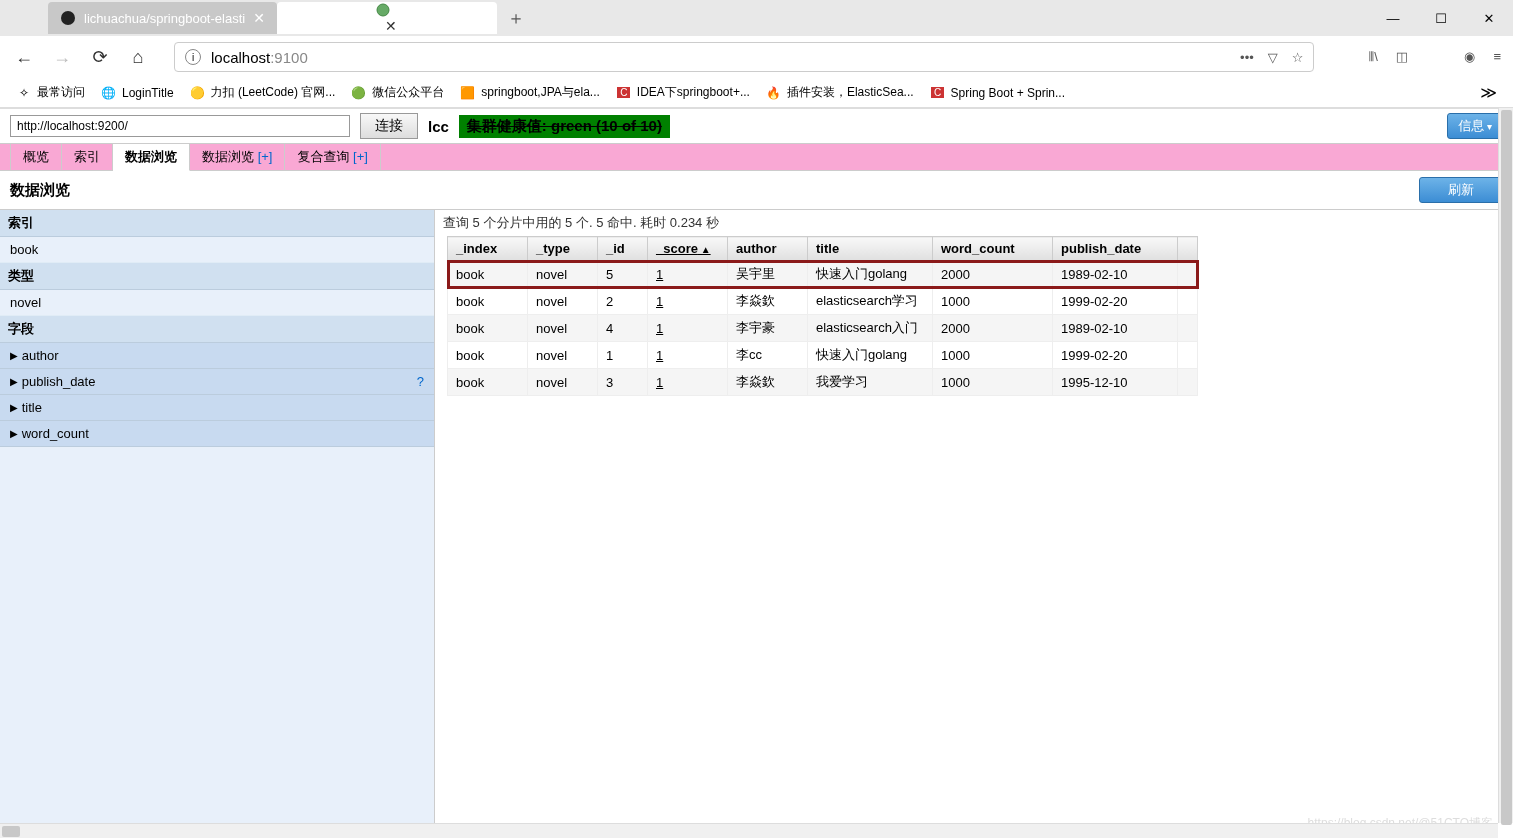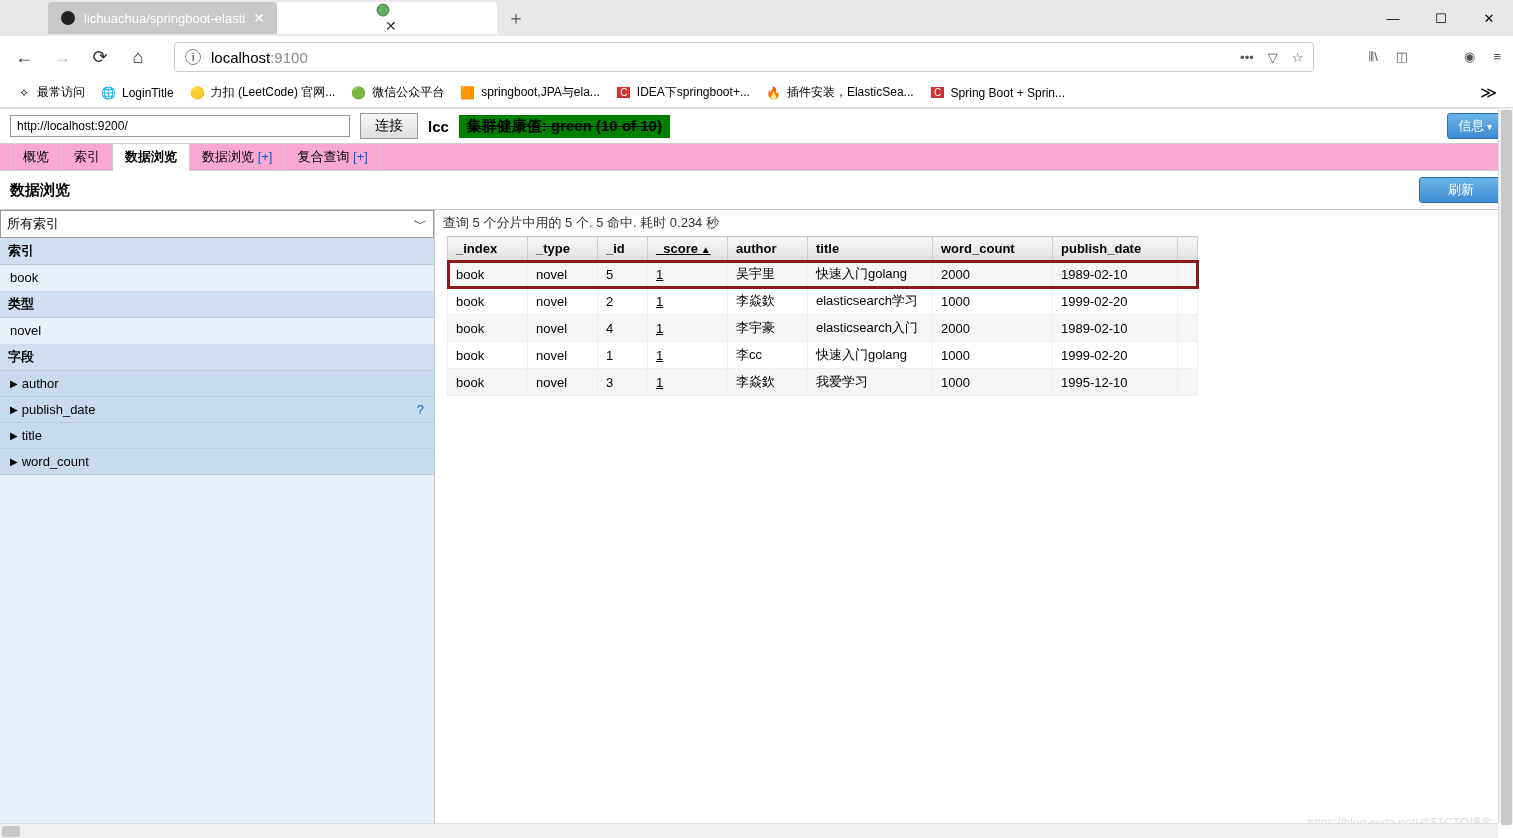--- a/index.html
+++ b/index.html
@@ -194,24 +194,20 @@
     <div class="es-tab"><span>复合查询</span> <span class="plus">[+]</span></div>
   </div>
 
 <div class="es-subhead">
   <span class="es-subtitle">数据浏览</span>
   <button class="es-refresh">刷新</button>
 </div>
 
 <div class="es-body">
   <div class="es-sidebar">
-    <div class="es-select">
-      <span>所有索引</span>
-      <span>﹀</span>
-    </div>
     <div class="es-side-label">索引</div>
     <div id="indices">
         <div class="es-side-item">book</div>
       </div>
     <div class="es-side-label">类型</div>
     <div id="types">
         <div class="es-side-item">novel</div>
       </div>
     <div class="es-side-label">字段</div>
     <div id="fields">

